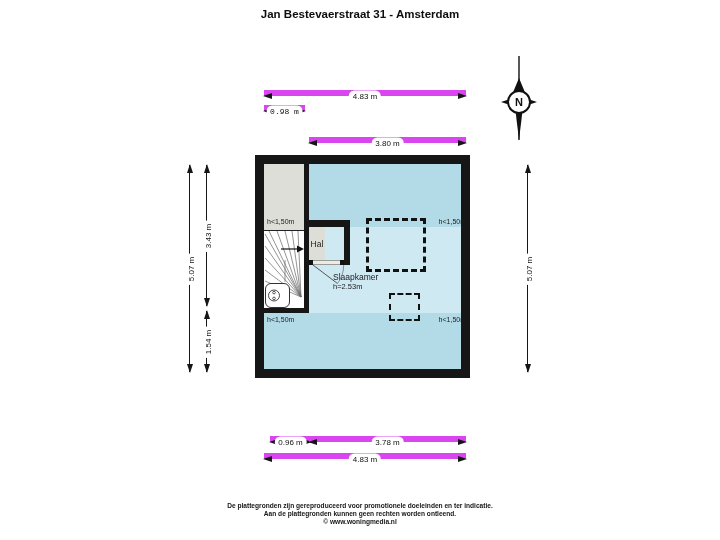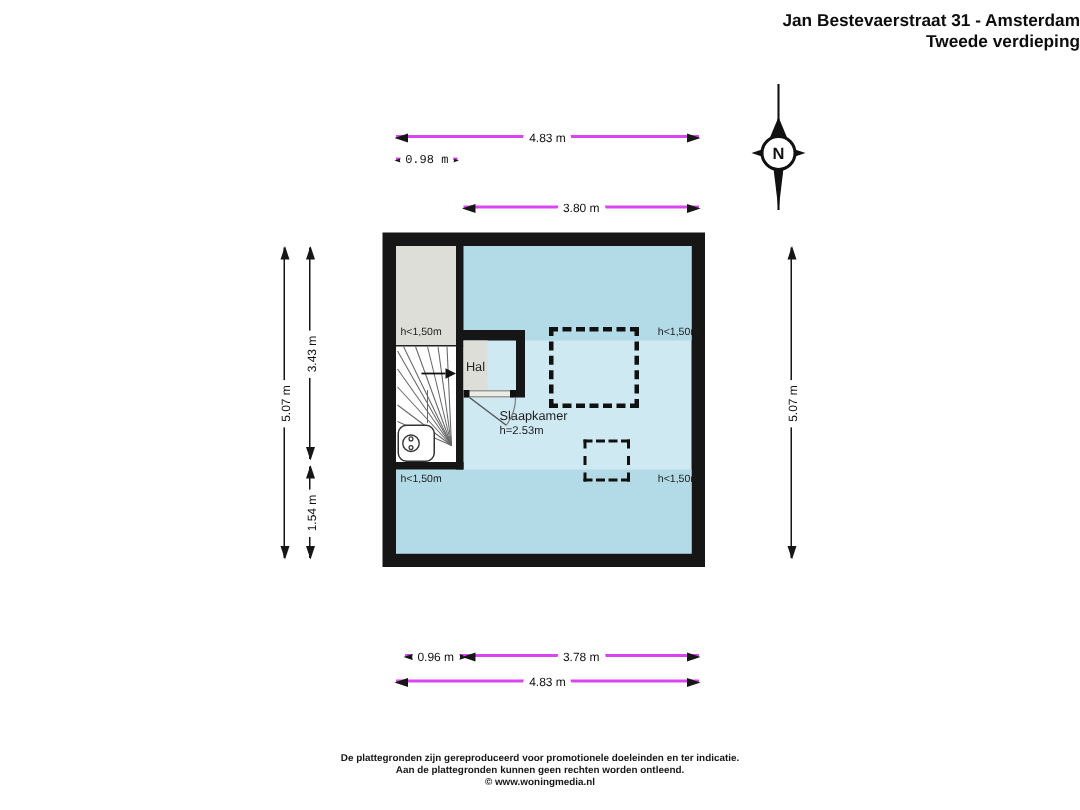--- a/index.html
+++ b/index.html
@@ -1,24 +1,24 @@
 <!DOCTYPE html>
 <html style="--wall: #161616; --floor-light: #cfe9f2; --floor-dark: #b3dbe7; --hall-gray: #deded9;"><head>
 <meta charset="utf-8">
 <style>
   html,body{margin:0;padding:0;background:#fff;}
   .canvas{position:relative;width:720px;height:540px;background:#fff;overflow:hidden;
           font-family:"Liberation Sans",sans-serif;color:#111;}
 
   
-  .title{position:absolute;top:7px;left:0;width:720px;text-align:right;
+  .title{position:absolute;top:7px;left:0;width:720px;text-align:center;
          font-size:11.5px;font-weight:bold;line-height:1.25;color:#0d0d0d;}
 
   
-  .dim-h{position:absolute;height:0;border-top:2px solid #d946ef;}
+  .dim-h{position:absolute;height:0;border-top:6px solid #d946ef;}
   .dim-v{position:absolute;width:0;border-left:1px solid #161616;}
   .a-l,.a-r,.a-t,.a-b{position:absolute;width:0;height:0;}
   .a-l{left:-1px;top:-3.5px;border-top:3px solid transparent;border-bottom:3px solid transparent;border-right:9px solid #161616;}
   .a-r{right:-1px;top:-3.5px;border-top:3px solid transparent;border-bottom:3px solid transparent;border-left:9px solid #161616;}
   .a-t{top:-1px;left:-3.5px;border-left:3px solid transparent;border-right:3px solid transparent;border-bottom:9px solid #161616;}
   .a-b{bottom:-1px;left:-3.5px;border-left:3px solid transparent;border-right:3px solid transparent;border-top:9px solid #161616;}
   .dim-lab{position:absolute;left:50%;top:0;transform:translate(-50%,-50%);
            background:#fff;border-radius:6px;padding:0 4px;font-size:8px;line-height:11px;
            white-space:nowrap;color:#111;}
   .dim-lab-v{position:absolute;top:50%;left:0.5px;transform:translate(-50%,-50%) rotate(-90deg);
@@ -61,21 +61,20 @@
   .footer{position:absolute;top:502px;left:0;width:720px;text-align:center;
           font-size:6.6px;font-weight:bold;line-height:1.25;color:#161616;}
 </style>
 </head>
 <body>
 
 <div class="canvas">
 
   <div class="title">
     <div>Jan Bestevaerstraat 31 - Amsterdam</div>
-    <div>Tweede verdieping</div>
   </div>
 
   <svg class="compass" viewBox="0 0 50 92">
     <line x1="25" y1="3" x2="25" y2="87" stroke="#111" stroke-width="1.4"></line>
     <polygon points="25,25 17.5,43 25,39.5 32.5,43" fill="#111"></polygon>
     <polygon points="21.5,58 28.5,58 25,87" fill="#111"></polygon>
     <polygon points="7,49 17.5,45.5 17.5,52.5" fill="#111"></polygon>
     <polygon points="43,49 32.5,45.5 32.5,52.5" fill="#111"></polygon>
     <circle cx="25" cy="49" r="11" fill="#fff" stroke="#111" stroke-width="2"></circle>
     <text x="25" y="53" text-anchor="middle">N</text>

